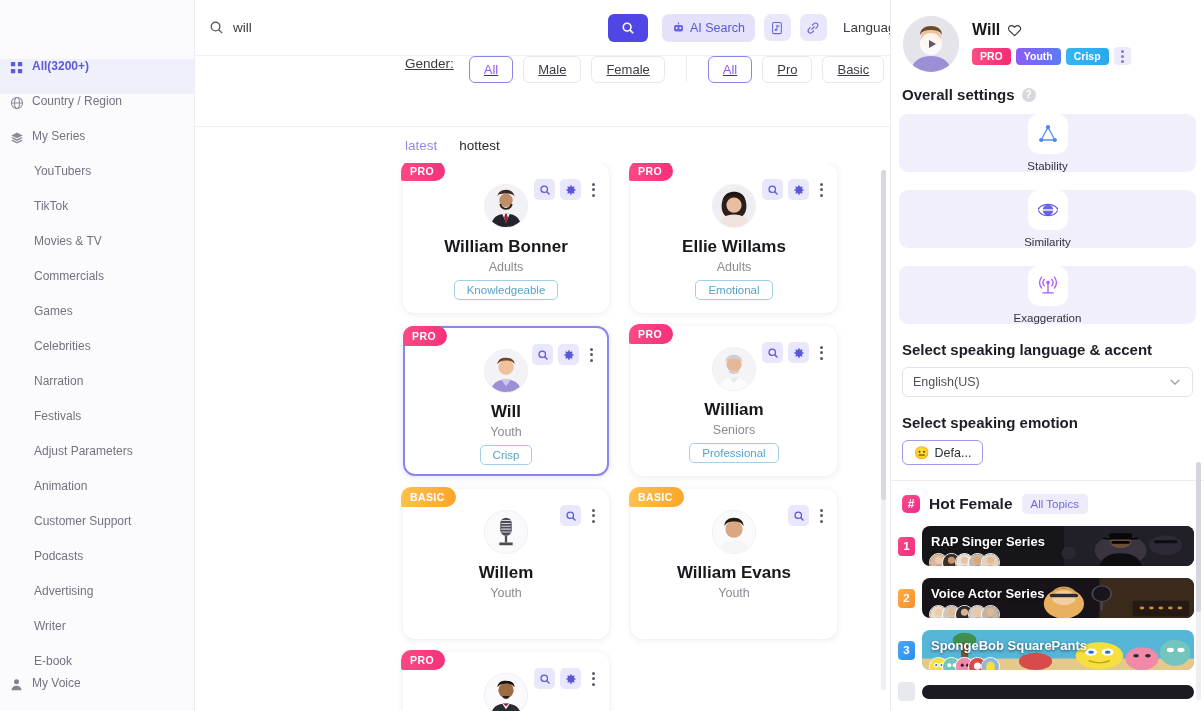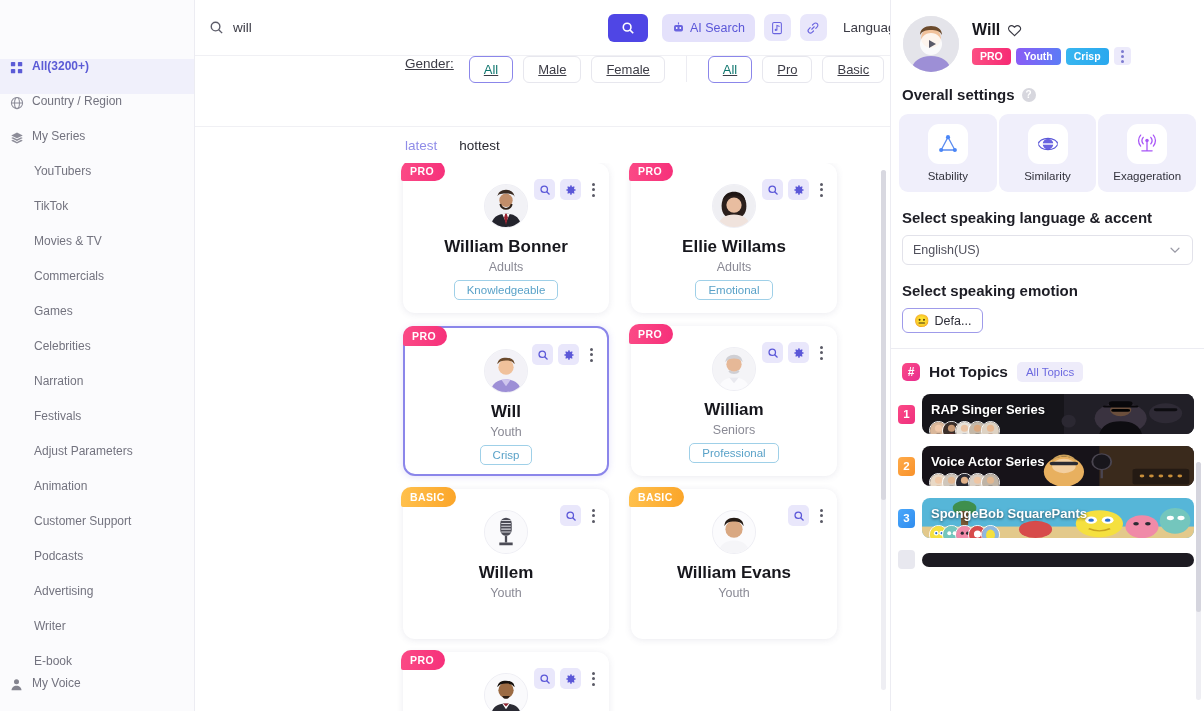--- a/index.html
+++ b/index.html
@@ -69,21 +69,21 @@
     position: absolute; top: 56px; left: 0; right: 0; height: 71px;
     display: flex; align-items: flex-start; padding-left: 210px; gap: 10px;
     border-bottom: 1px solid #f0f0f4; background: #fff; z-index: 4; text-decoration: underline;
   }
   .fb-label { font-size: 13.5px; color: #3c3c46; margin-right: 5px; }
   .chip {
     height: 27px; min-width: 36px; padding: 0 14px; border-radius: 6px;
     border: 1px solid #e7e7ee; background: #fff; font-size: 13px; color: #3c3c46;
     display: flex; align-items: center; justify-content: center; cursor: pointer;
   }
-  .chip.on { border-color: #8b86ea; color: #0f766e; }
+  .chip.on { border-color: #8b86ea; color: #8b5cf6; }
   .fb-div { width: 1px; height: 26px; background: #ececf2; margin: 0 11px; }
 
   .sortrow {
     position: absolute; top: 127px; left: 0; right: 0; height: 36px;
     display: flex; align-items: center; padding-left: 210px; gap: 22px;
     font-size: 13.5px; background: #fff; z-index: 3;
   }
   .sort-tab { cursor: pointer; color: #2b2b33; }
   .sort-tab.on { color: #8f8ce8; }
 
@@ -174,21 +174,21 @@
     display: flex; flex-direction: column; align-items: center; justify-content: center;
     gap: 2px; cursor: pointer;
   }
   .dots-sq i { width: 3px; height: 3px; border-radius: 50%; background: #7d7bd0; }
 
   .rp-h { font-size: 15px; color: #1d1d25; font-weight: bold; display: flex; align-items: center; gap: 7px; }
   .qmark {
     width: 14px; height: 14px; border-radius: 50%; background: #d7d7de; color: #fff;
     font-size: 10px; display: flex; align-items: center; justify-content: center; font-weight: bold;
   }
-  .set3 { display: flex; gap: 2px; padding: 0 8px; margin-top: 11px; }
+  .set3 { display: flex; gap: 18px; padding: 0 8px; margin-top: 11px; flex-direction: column; }
   .set-card {
     flex: 1; height: 78px; border-radius: 9px; background: #f0effb;
     display: flex; flex-direction: column; align-items: center; justify-content: center; gap: 6px;
     cursor: pointer;
   }
   .set-ico {
     width: 40px; height: 40px; border-radius: 11px; background: #fff;
     display: flex; align-items: center; justify-content: center;
   }
   .set-lb { font-size: 11.5px; color: #32323c; }
@@ -741,21 +741,21 @@
       <span class="emo-chip">
         <span>😐</span>
         <span>Defa...</span>
       </span>
     </div>
 
     <div class="rp-div"></div>
 
     <div class="hot-head">
       <span class="hash">#</span>
-      <span class="hot-t">Hot Topics</span>
+      <span class="hot-t">Hot Female</span>
       <span class="all-topics">All Topics</span>
     </div>
 
     <div class="topics">
 
       <div class="topic">
         <span class="rank r1">1</span>
         <span class="thumb">
           <svg viewBox="0 0 230 56" preserveAspectRatio="none" style="position:absolute;inset:0;width:100%;height:100%">
             <rect width="230" height="56" fill="#16151a"></rect>

